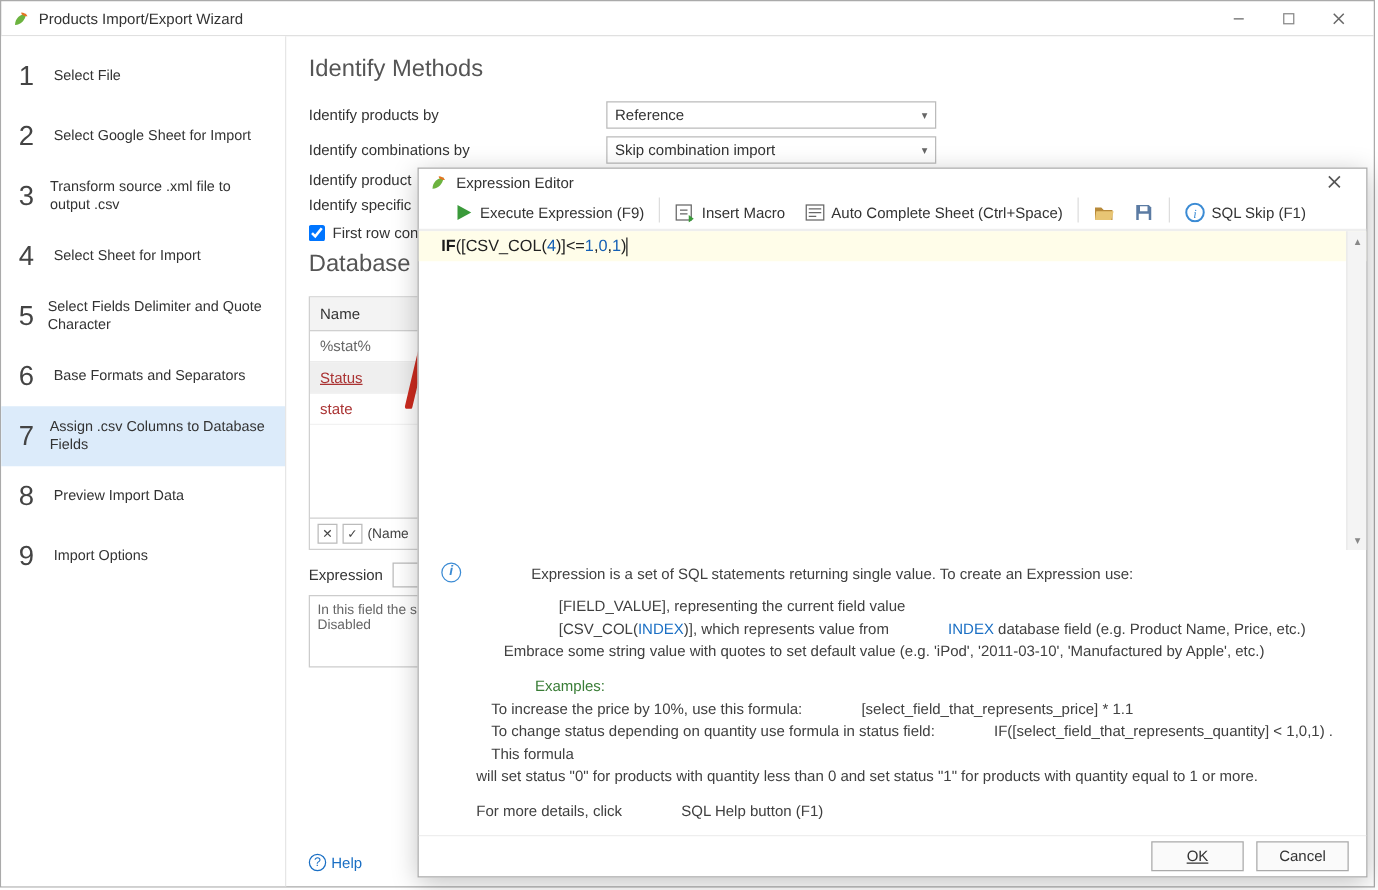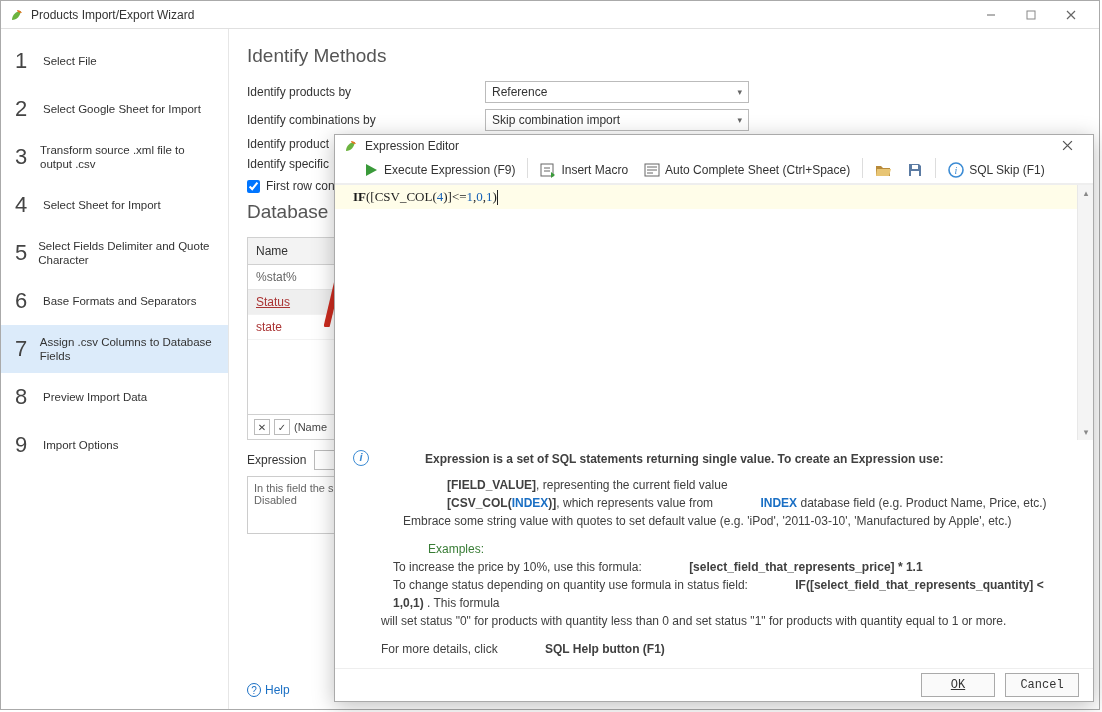--- a/index.html
+++ b/index.html
@@ -123,21 +123,21 @@
   gap: 4px; border-bottom: 1px solid #eee;
 }
 .tbtn { display: flex; align-items: center; gap: 5px; padding: 4px 6px; font-size: 12px; cursor: pointer; }
 .tbtn svg { width: 16px; height: 16px; }
 .sep { width: 1px; height: 20px; background: #ddd; margin: 0 2px; }
 .codebox {
   flex: 0 0 auto; height: 256px; position: relative;
   border-top: 1px solid #eee;
 }
 .codeline {
-  font-family: Liberation Serif, serif; font-size: 13px;
+  font-family: Liberation Sans, sans-serif; font-size: 13px;
   padding: 4px 18px; background: #fffde9;
 }
 .codeline .kw { color: #1a1a1a; font-weight: bold; }
 .codeline .par { color: #222; }
 .codeline .num { color: #1560b5; }
 .codeline .cur { display: inline-block; width: 0; height: 15px; border-right: 1px solid #222; vertical-align: middle; }
 .scrolltrack {
   position: absolute; right: 0; top: 0; width: 16px; height: 100%;
   background: #f4f4f4; border-left: 1px solid #e8e8e8;
 }
@@ -146,25 +146,25 @@
 .scrolltrack .arr.bot { bottom:0; }
 .infobox {
   flex:1; padding: 10px 22px 10px 46px; font-size: 12px; color: #404040;
   position: relative; line-height: 1.5;
 }
 .infobox .iicon {
   position: absolute; left: 18px; top: 10px;
   width: 16px; height: 16px; border: 1.4px solid #3b8bd4; border-radius: 50%;
   display: flex; align-items: center; justify-content: center; color: #3b8bd4; font-style: italic; font-weight: bold; font-size: 11px;
 }
-.infobox b { font-weight: bold; padding-left: 44px; }
+.infobox b { font-weight: normal; padding-left: 44px; }
 .infobox .blue { color: #1a6fc4; }
 .infobox .ex { color: #387c35; font-weight: normal; padding-left: 47px; }
 .modal .btnrow {
-  height: 44px; border-top: 1px solid #eee; display: flex; align-items: center; justify-content: flex-end; padding: 0 14px; gap: 10px; font-family: Liberation Mono, monospace;
+  height: 44px; border-top: 1px solid #eee; display: flex; align-items: center; justify-content: flex-end; padding: 0 14px; gap: 10px;
 }
 .btn {
   min-width: 74px; height: 24px; border: 1px solid #aaa; background: #fafafa;
   display:flex;align-items:center;justify-content:center; font-size:12px; cursor:pointer;
 }
 .btn .u { text-decoration: underline; }
 .arrow-annot {
   position: absolute; left: 320px; top: 206px; width: 40px; height: 120px;
   pointer-events: none;
 }

